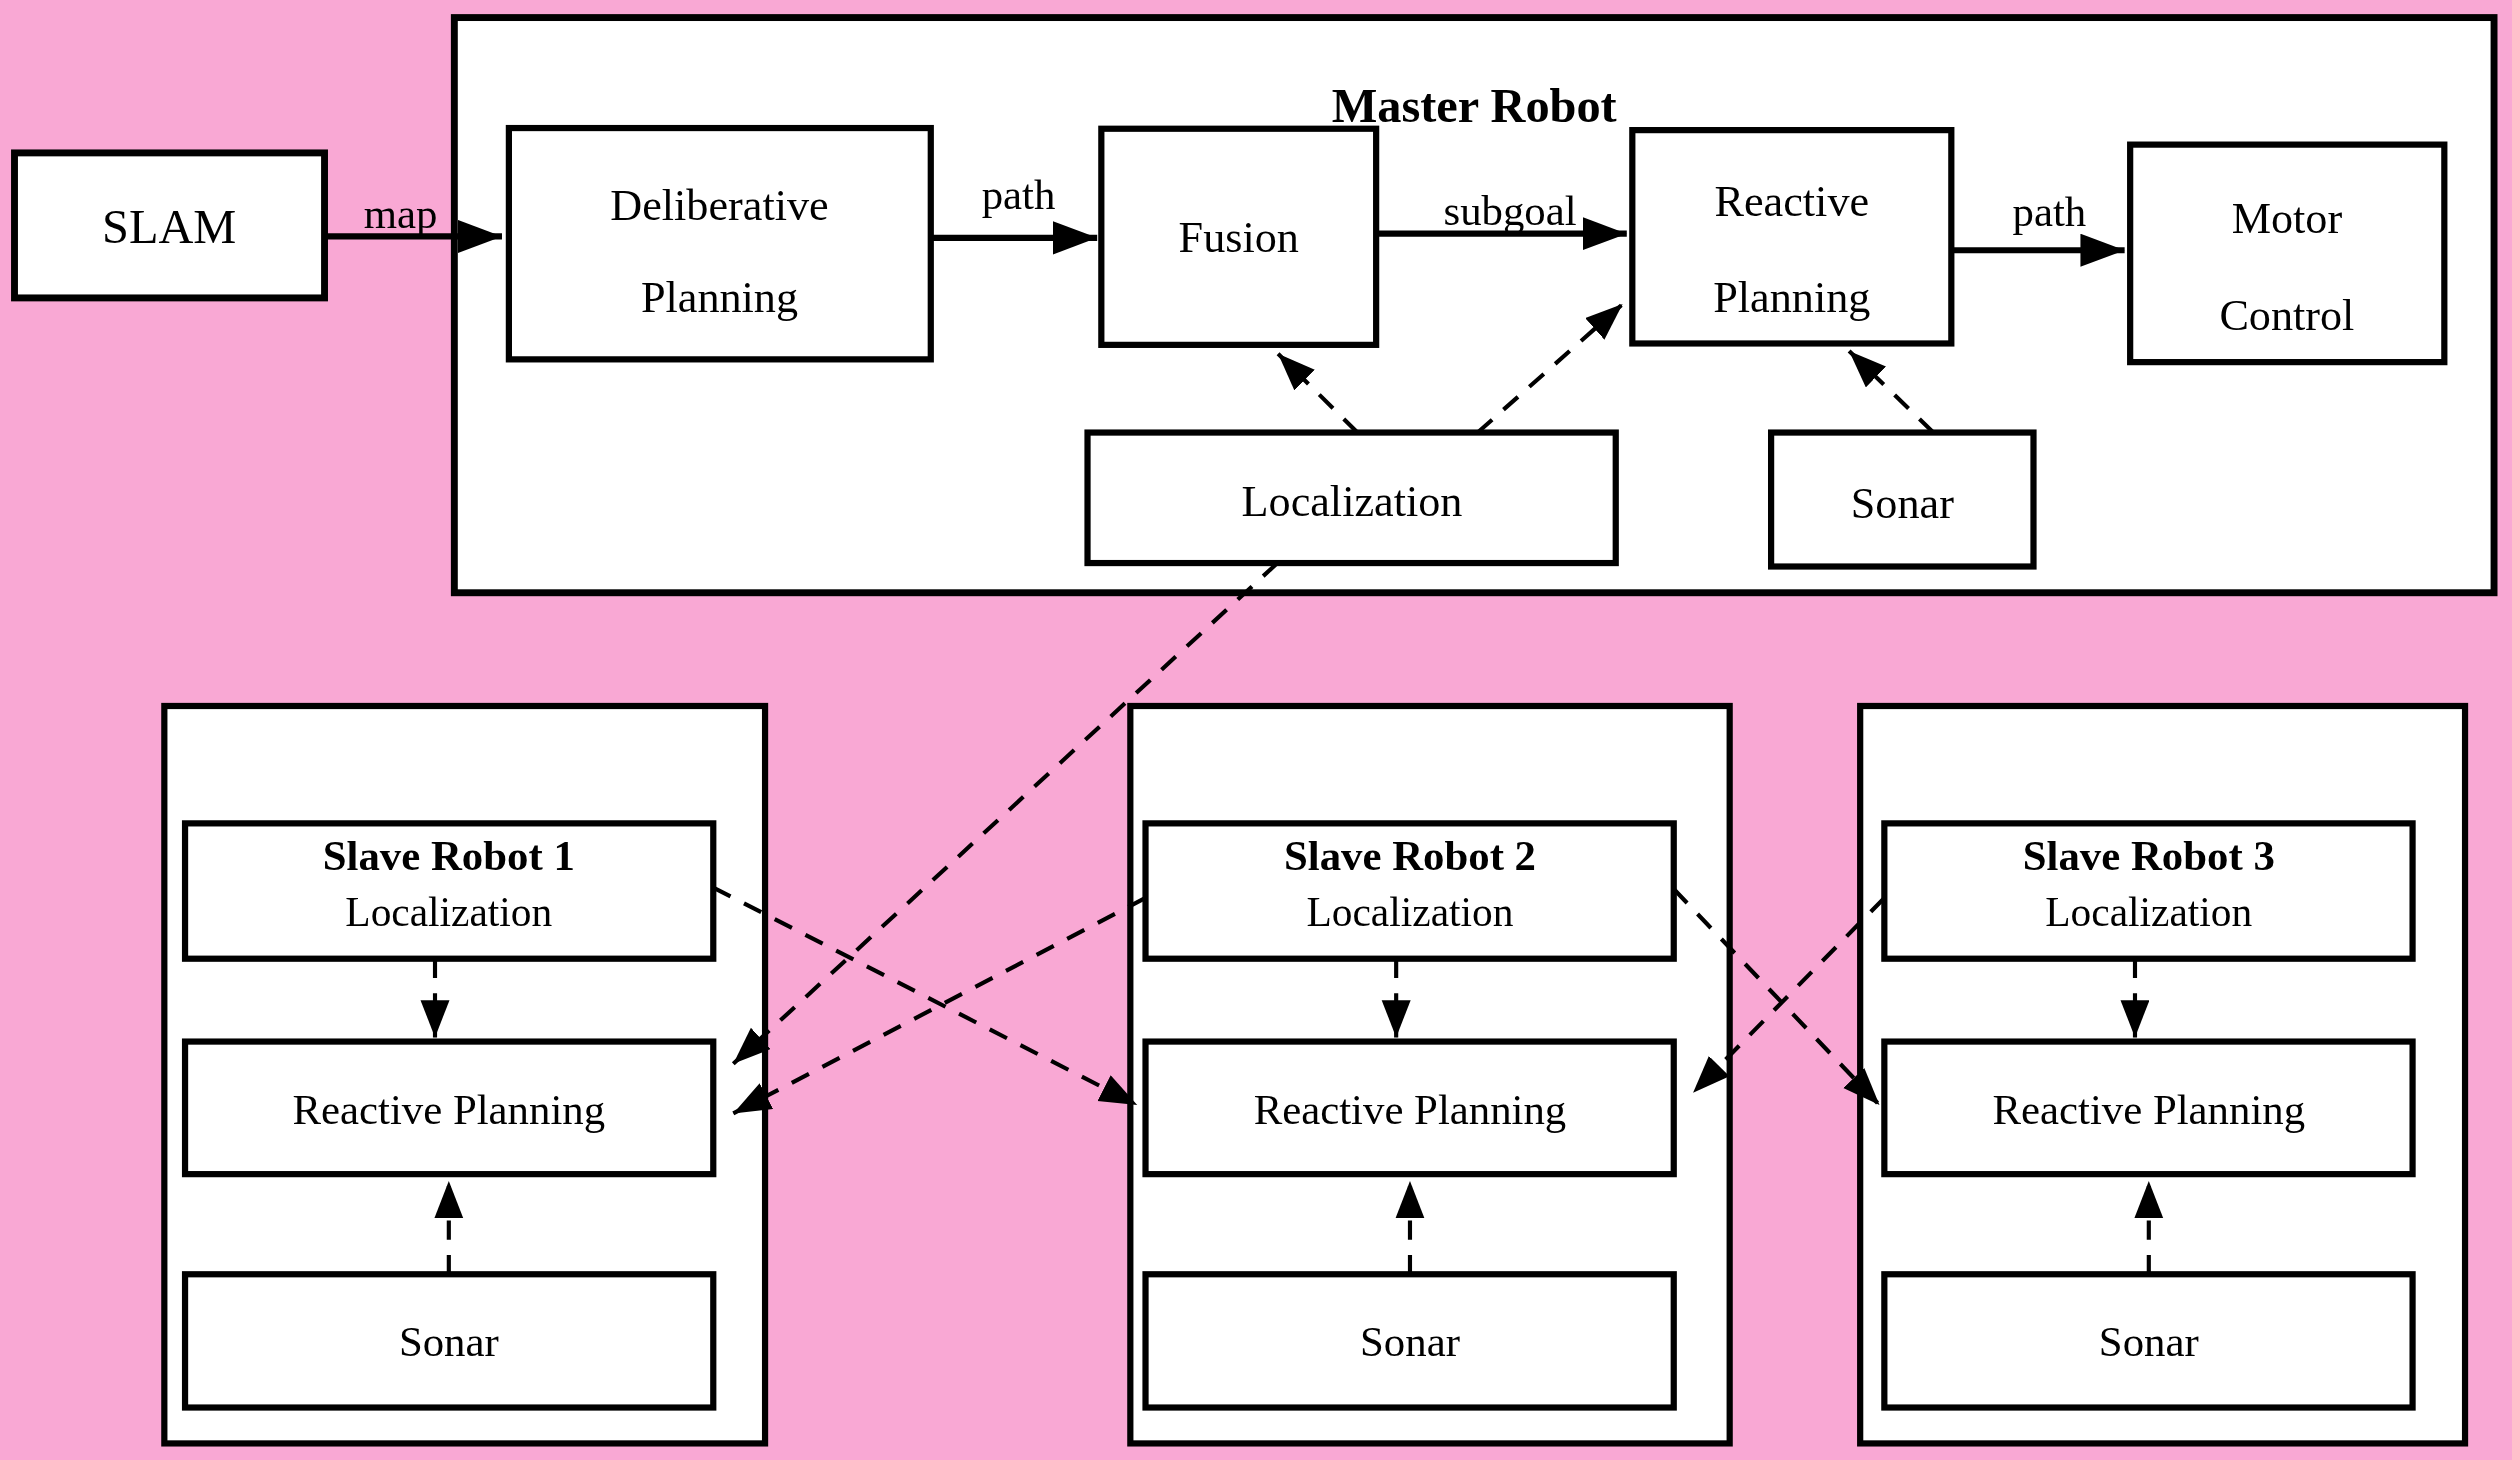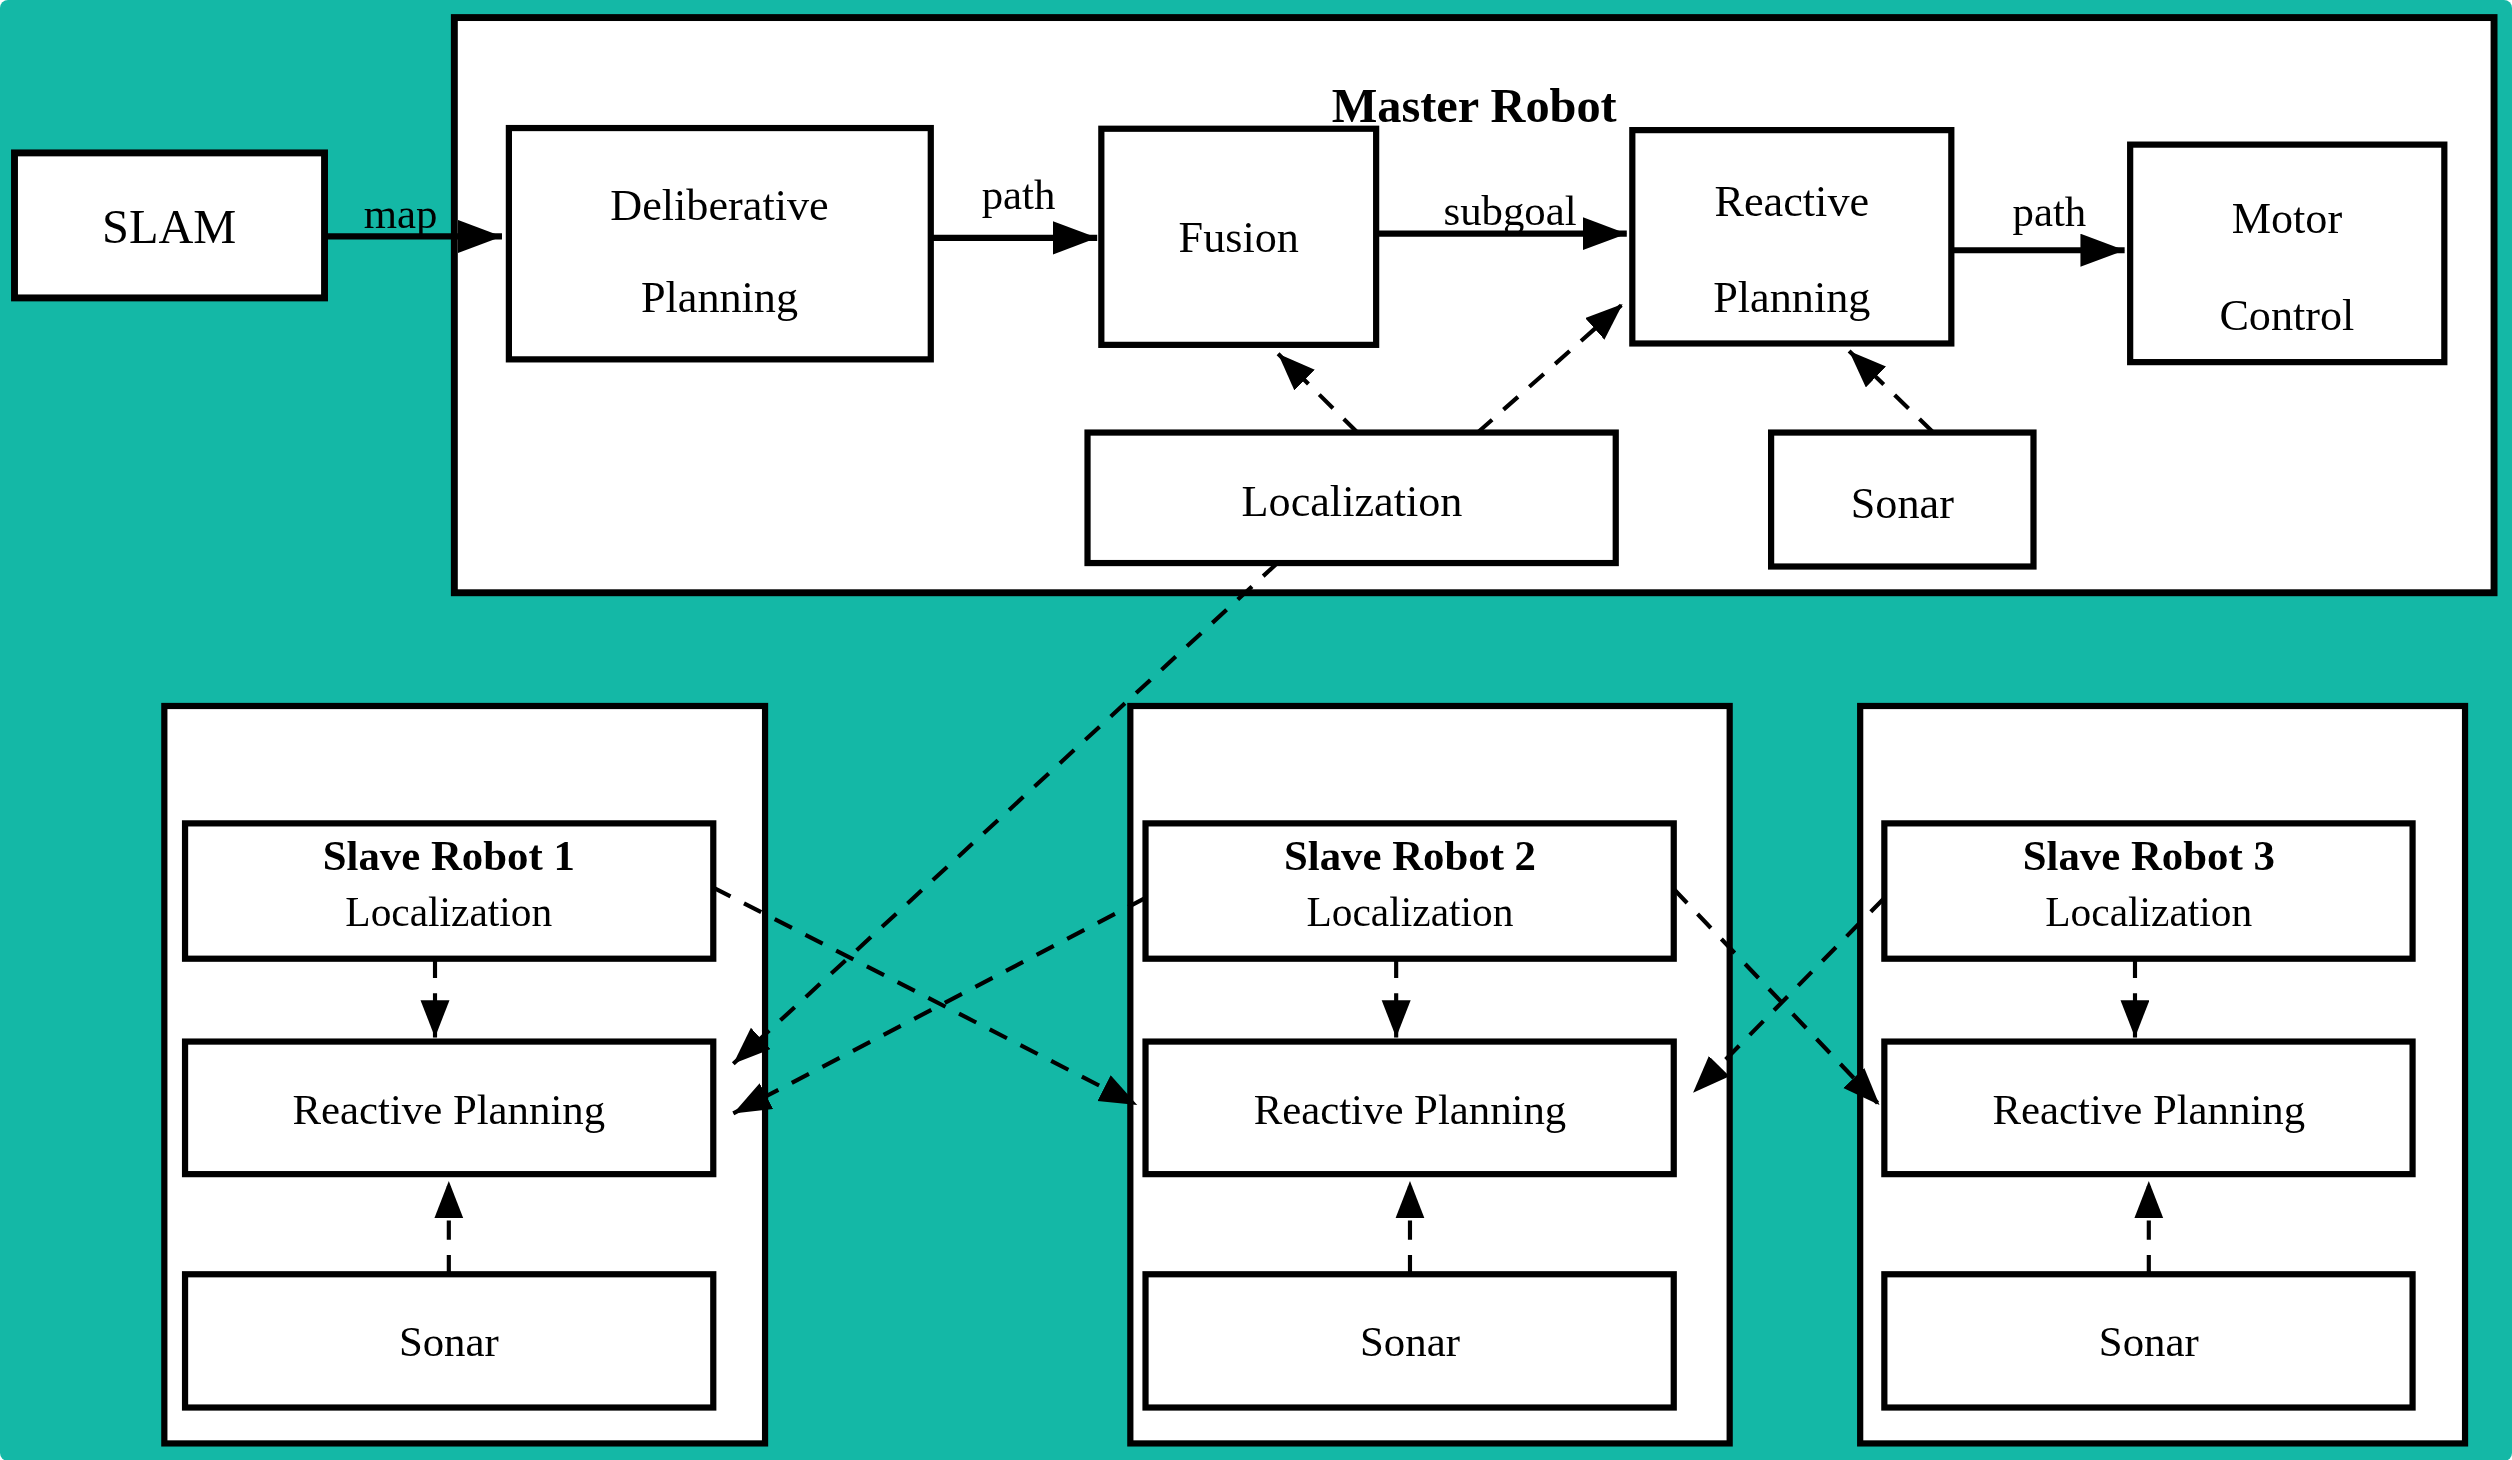--- a/index.html
+++ b/index.html
@@ -1,16 +1,16 @@
 <!DOCTYPE html>
 <html style="font-size:11px"><head>
 <meta charset="utf-8">
 <style>
   html,body{margin:0;padding:0;background:#ffffff;}
-  .stage{width:2512px;height:1461px;position:relative;background:#14b8a6;border-radius:8px;}
+  .stage{width:2512px;height:1461px;position:relative;background:#f9a8d4;}
   svg{display:block;}
   svg text{font-family:"Liberation Serif","DejaVu Serif",serif;fill:#000;}
   .t70{font-size:70px;}
   .t64{font-size:64px;}
   .t62{font-size:62px;}
   .t60{font-size:60px;}
   .bold{font-weight:bold;}
   .mid{text-anchor:middle;}
   rect.box{fill:#ffffff;stroke:#000000;}
   .sw10{stroke-width:10px;}

